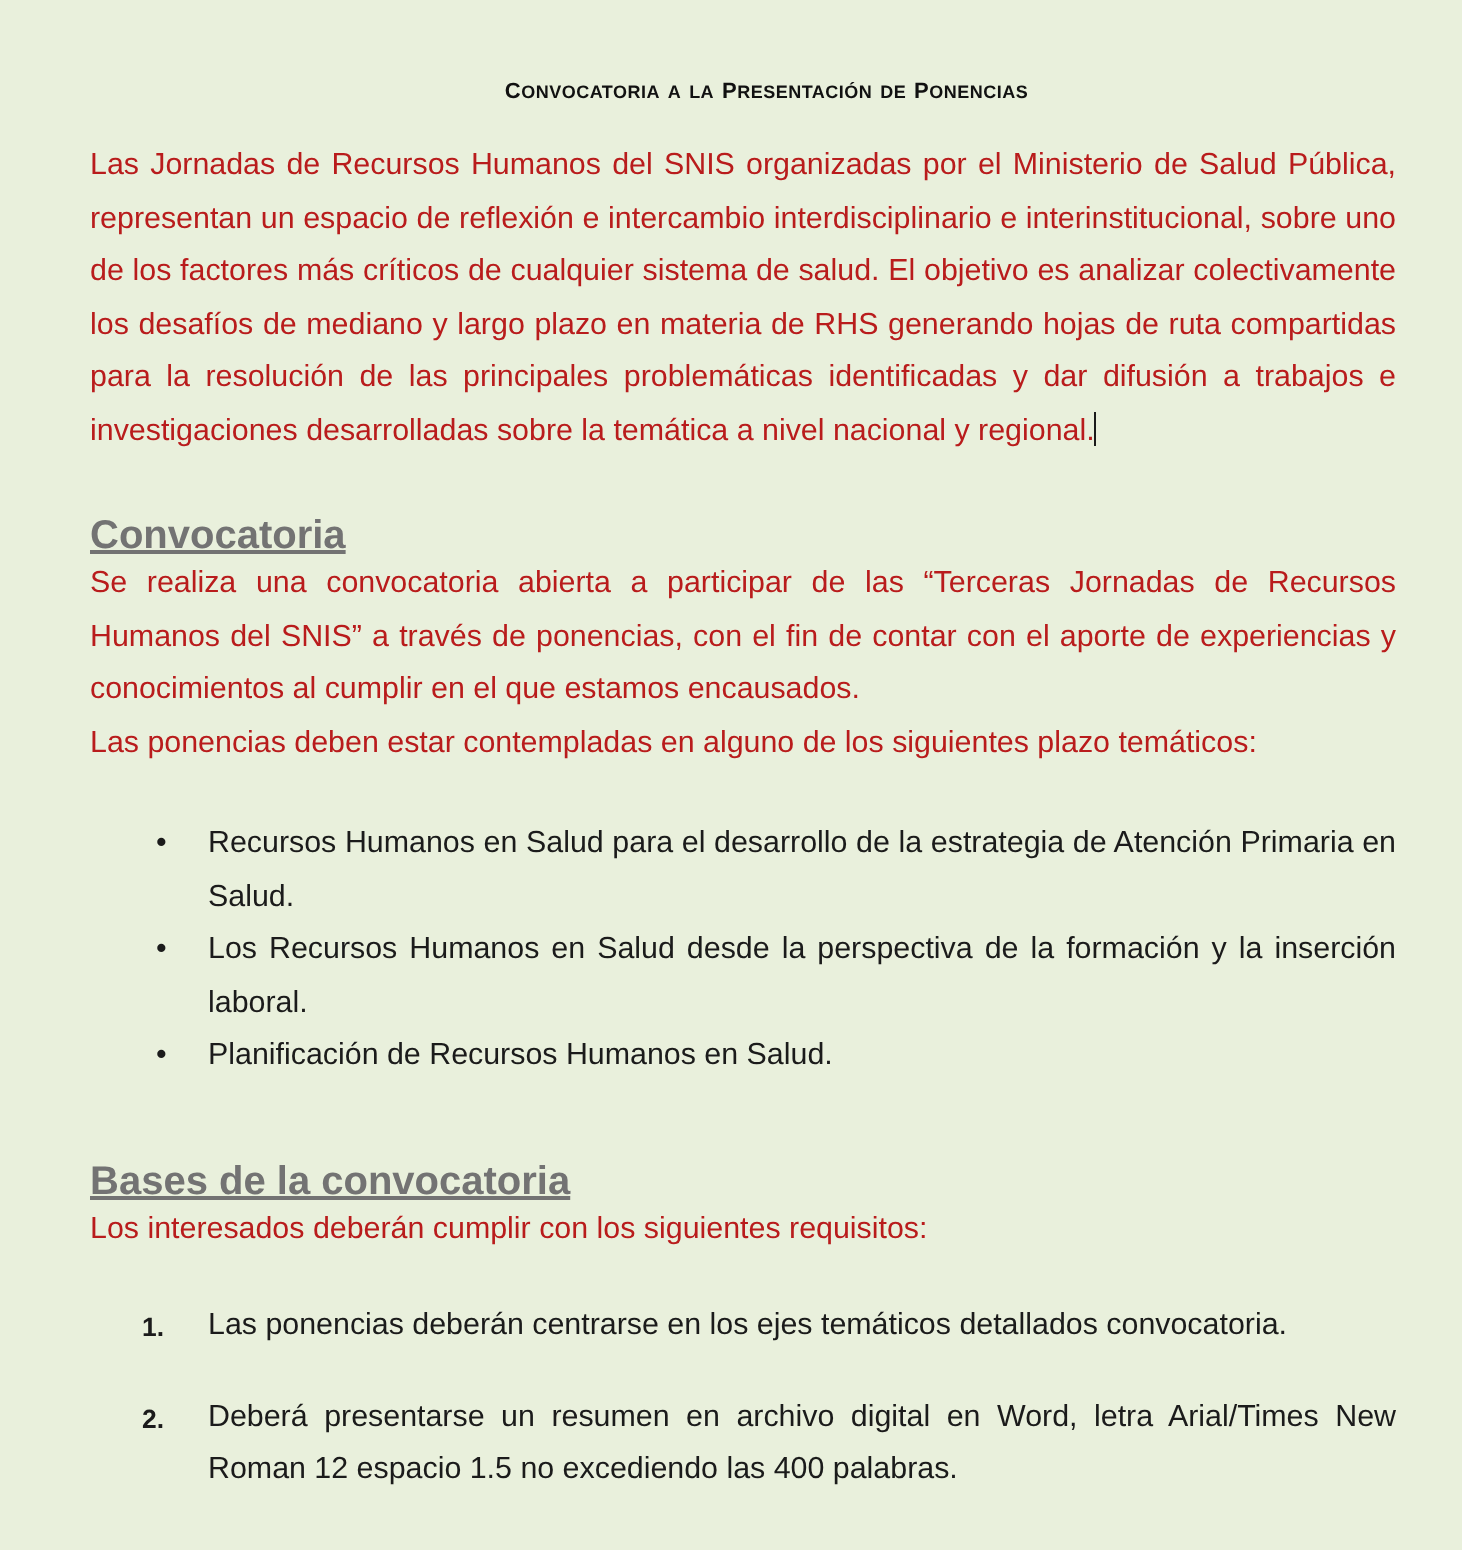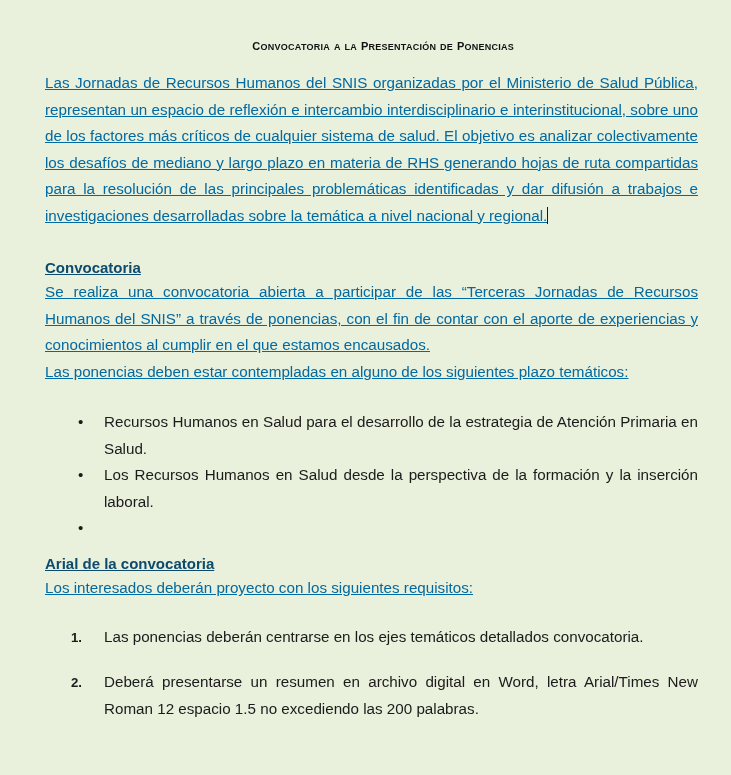--- a/index.html
+++ b/index.html
@@ -48,46 +48,45 @@
   }
   
   .doc-title .sc-big { font-size: 15.5px; }
 
   
   p.body-text {
     text-align: justify;
     font-size: 15.2px;
     line-height: 26.5px;
     margin: 0;
-    color: #0369a1;
+    color: #b91c1c;
     hyphens: none;
-    text-decoration: underline;
   }
 
   .para-intro {
     margin-top: 29px;
   }
 
   .caret {
     display: inline-block;
     width: 1px;
     height: 17px;
     background: #1b1b1b;
     vertical-align: -3px;
     margin-left: 0px;
   }
 
   
   h2.section-heading {
-    font-size: 15px;
+    font-size: 20px;
     font-weight: bold;
     text-decoration: underline;
     margin: 0;
     line-height: 22px;
-    color: #0c4a6e;
+    color: #737373;
     display: inline-block;
   }
   .heading-wrap-1 { margin-top: 28px; }
   .heading-wrap-2 { margin-top: 38px; }
 
   .para-after-heading { margin-top: 25px; }
   .para-gap { margin-top: 26px; }
 
   
   ul.bullet-list {
@@ -162,34 +161,35 @@
       <li>
         <span class="marker">•</span>
         <span>Recursos Humanos en Salud para el desarrollo de  la estrategia de Atención Primaria en Salud.</span>
       </li>
       <li>
         <span class="marker">•</span>
         <span>Los Recursos Humanos en Salud desde la perspectiva de la formación y la inserción laboral.</span>
       </li>
       <li>
         <span class="marker">•</span>
+        <span class="nowrap-last">Planificación de Recursos Humanos en Salud.</span>
       </li>
     </ul>
 
     <div class="heading-wrap-2">
-      <h2 class="section-heading">Arial de la convocatoria</h2>
+      <h2 class="section-heading">Bases de la convocatoria</h2>
     </div>
 
-    <p class="body-text para-after-heading">Los interesados deberán proyecto con los siguientes requisitos:</p>
+    <p class="body-text para-after-heading">Los interesados deberán cumplir con los siguientes requisitos:</p>
 
     <ol class="number-list">
       <li>
         <span class="marker">1.</span>
         <span class="nowrap-last">Las ponencias deberán centrarse en los ejes temáticos detallados convocatoria.</span>
       </li>
       <li>
         <span class="marker">2.</span>
-        <span>Deberá presentarse un resumen en archivo digital en Word, letra Arial/Times New Roman 12 espacio 1.5 no excediendo las 200 palabras.</span>
+        <span>Deberá presentarse un resumen en archivo digital en Word, letra Arial/Times New Roman 12 espacio 1.5 no excediendo las 400 palabras.</span>
       </li>
     </ol>
 
   </div>
 </div>
 
 </body></html>

